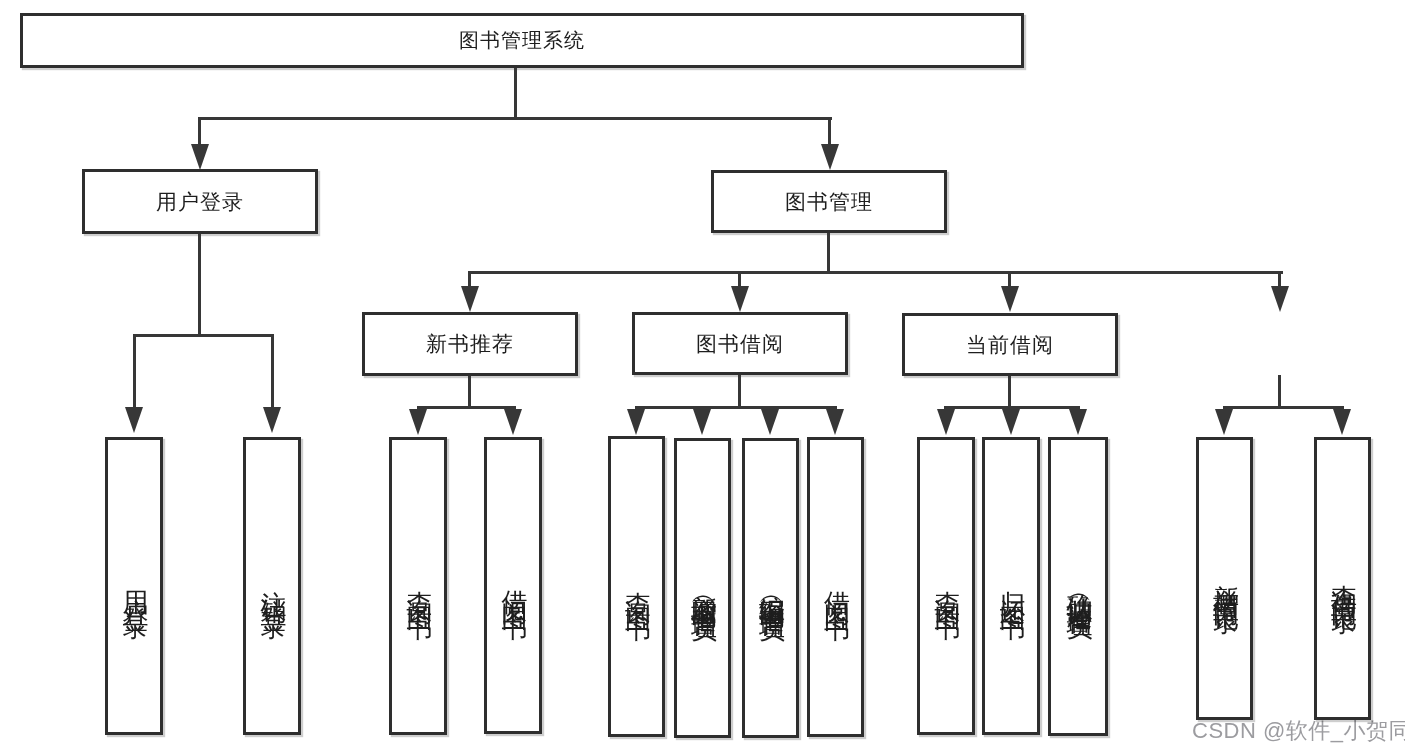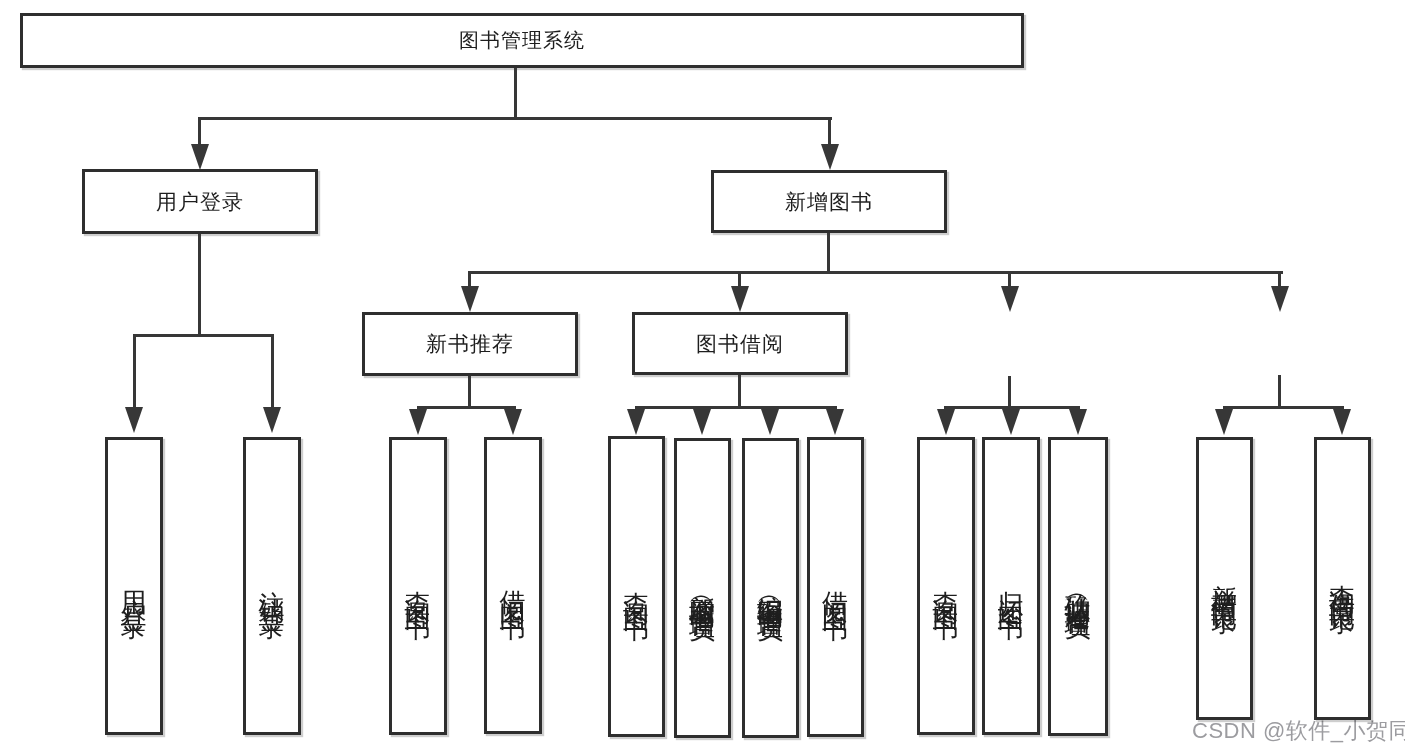--- a/index.html
+++ b/index.html
@@ -5,20 +5,21 @@
   html,body{margin:0;padding:0;background:#ffffff;}
   .stage{
     position:relative;width:1405px;height:747px;background:#ffffff;overflow:hidden;
     font-family:"Liberation Sans","DejaVu Sans",sans-serif;
   }
   .nodebox{
     position:absolute;box-sizing:border-box;background:#ffffff;
     border:3px solid #2e2e2e;color:#1e1e1e;
     display:flex;align-items:center;justify-content:center;
     box-shadow:2px 2px 1px rgba(60,60,60,0.25);
+    font-family:Liberation Mono, monospace;
   }
   .hdr{font-size:21px;letter-spacing:1px;}
   .root{font-size:20px;letter-spacing:1px;}
   .leaf span{
     writing-mode:vertical-rl;text-orientation:mixed;
     font-size:26px;line-height:1;color:#1e1e1e;white-space:nowrap;
   }
   .ls-lg span{letter-spacing:8px;}
   .ls-md span{letter-spacing:5px;}
   .ls-sm span{letter-spacing:3px;}
@@ -46,21 +47,21 @@
   <div class="ln" style="left:198px;top:117px;width:634px;height:3px;"></div>
   <div class="ln" style="left:198px;top:117px;width:3px;height:30px;"></div>
   <div class="arr" style="left:191px;top:144px;"></div>
   <div class="ln" style="left:828px;top:117px;width:3px;height:30px;"></div>
   <div class="arr" style="left:821px;top:144px;"></div>
 
   <div class="nodebox hdr" style="left:82px;top:169px;width:236px;height:65px;">
     <span>用户登录</span>
   </div>
   <div class="nodebox hdr" style="left:711px;top:170px;width:236px;height:63px;">
-    <span>新增图书</span>
+    <span>图书管理</span>
   </div>
 
   <div class="ln" style="left:198px;top:234px;width:3px;height:102px;"></div>
   <div class="ln" style="left:133px;top:334px;width:141px;height:3px;"></div>
   <div class="ln" style="left:133px;top:334px;width:3px;height:74px;"></div>
   <div class="arr" style="left:125px;top:407px;"></div>
   <div class="ln" style="left:271px;top:334px;width:3px;height:74px;"></div>
   <div class="arr" style="left:263px;top:407px;"></div>
 
   <div class="ln" style="left:827px;top:233px;width:3px;height:41px;"></div>
@@ -72,20 +73,23 @@
   <div class="ln" style="left:1008px;top:271px;width:3px;height:18px;"></div>
   <div class="arr" style="left:1001px;top:286px;"></div>
   <div class="ln" style="left:1278px;top:271px;width:3px;height:18px;"></div>
   <div class="arr" style="left:1271px;top:286px;"></div>
 
   <div class="nodebox hdr" style="left:362px;top:312px;width:216px;height:64px;">
     <span>新书推荐</span>
   </div>
   <div class="nodebox hdr" style="left:632px;top:312px;width:216px;height:63px;">
     <span>图书借阅</span>
+  </div>
+  <div class="nodebox hdr" style="left:902px;top:313px;width:216px;height:63px;">
+    <span>当前借阅</span>
   </div>
 
   <div class="ln" style="left:468px;top:376px;width:3px;height:33px;"></div>
   <div class="ln" style="left:417px;top:406px;width:99px;height:3px;"></div>
   <div class="arr" style="left:409px;top:409px;"></div>
   <div class="arr" style="left:504px;top:409px;"></div>
 
   <div class="ln" style="left:738px;top:375px;width:3px;height:34px;"></div>
   <div class="ln" style="left:635px;top:406px;width:202px;height:3px;"></div>
   <div class="arr" style="left:627px;top:409px;"></div>

